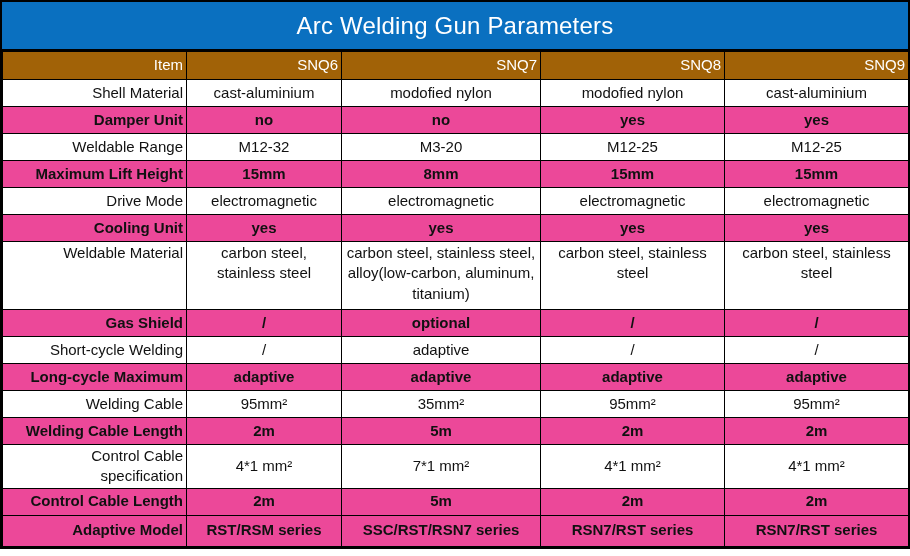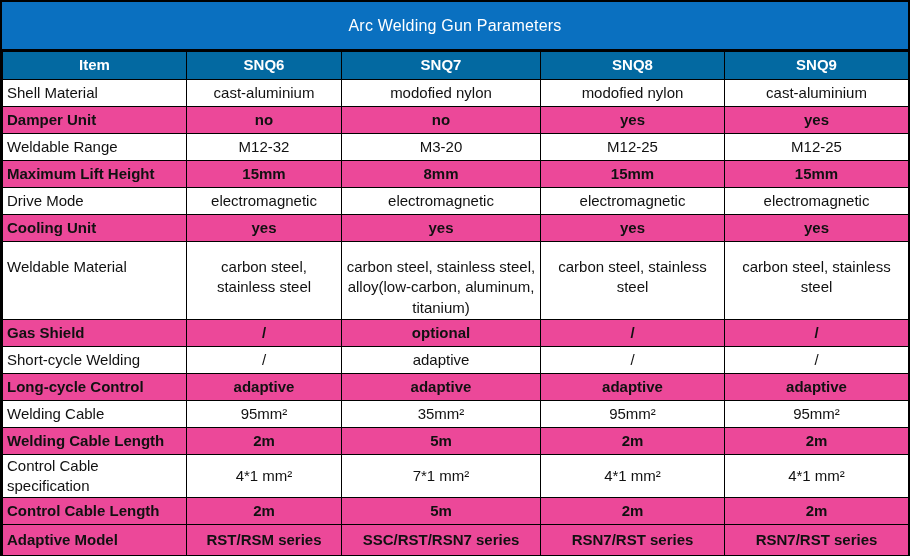--- a/index.html
+++ b/index.html
@@ -9,63 +9,63 @@
     box-sizing: content-box;
     border: 2px solid #000000;
     margin: 0;
   }
   .title-bar {
     background: #0a70c0;
     color: #ffffff;
     height: 47px;
     line-height: 47px;
     text-align: center;
-    font-size: 16px;
+    font-size: 24px;
     letter-spacing: 0.2px;
     border-bottom: 2px solid #000000;
   }
   table.params {
     border-collapse: collapse;
     table-layout: fixed;
     width: 906px;
     font-size: 15px;
     color: #111111;
   }
   table.params th, table.params td {
     border: 1px solid #000000;
     overflow: hidden;
     padding: 1px 3px;
     line-height: 1.35;
   }
   thead tr { height: 28px; }
   thead th {
-    background: #0369a1;
+    background: #a16207;
     color: #ffffff;
-    font-weight: bold;
-    text-align: center;
+    font-weight: normal;
+    text-align: right;
   }
   tbody tr { height: 27px; }
   tbody tr.tall { height: 68px; }
   tbody tr.last { height: 31px; }
   tbody tr.gray td, tbody tr.gray th { background: #ec4899; font-weight: bold; }
   tbody tr.white td, tbody tr.white th { background: #ffffff; }
   tbody th.row-label {
-    text-align: left;
+    text-align: right;
     font-weight: normal;
     padding-left: 4px;
     vertical-align: middle;
   }
   tbody td.value-cell {
     text-align: center;
     vertical-align: middle;
   }
   tbody tr.tall th.row-label,
   tbody tr.tall td.value-cell {
     vertical-align: top;
-    padding-top: 15px;
+    padding-top: 1px;
   }
 </style>
 </head>
 <body>
 
 <div class="sheet">
   <div class="title-bar">Arc Welding Gun Parameters</div>
   <table class="params">
     <colgroup>
       <col style="width:184px">
@@ -141,21 +141,21 @@
           <td class="value-cell">/</td>
         </tr>
         <tr class="white">
           <th class="row-label" scope="row">Short-cycle Welding</th>
           <td class="value-cell">/</td>
           <td class="value-cell">adaptive</td>
           <td class="value-cell">/</td>
           <td class="value-cell">/</td>
         </tr>
         <tr class="gray">
-          <th class="row-label" scope="row">Long-cycle Control</th>
+          <th class="row-label" scope="row">Long-cycle Maximum</th>
           <td class="value-cell">adaptive</td>
           <td class="value-cell">adaptive</td>
           <td class="value-cell">adaptive</td>
           <td class="value-cell">adaptive</td>
         </tr>
         <tr class="white">
           <th class="row-label" scope="row">Welding Cable</th>
           <td class="value-cell">95mm²</td>
           <td class="value-cell">35mm²</td>
           <td class="value-cell">95mm²</td>

